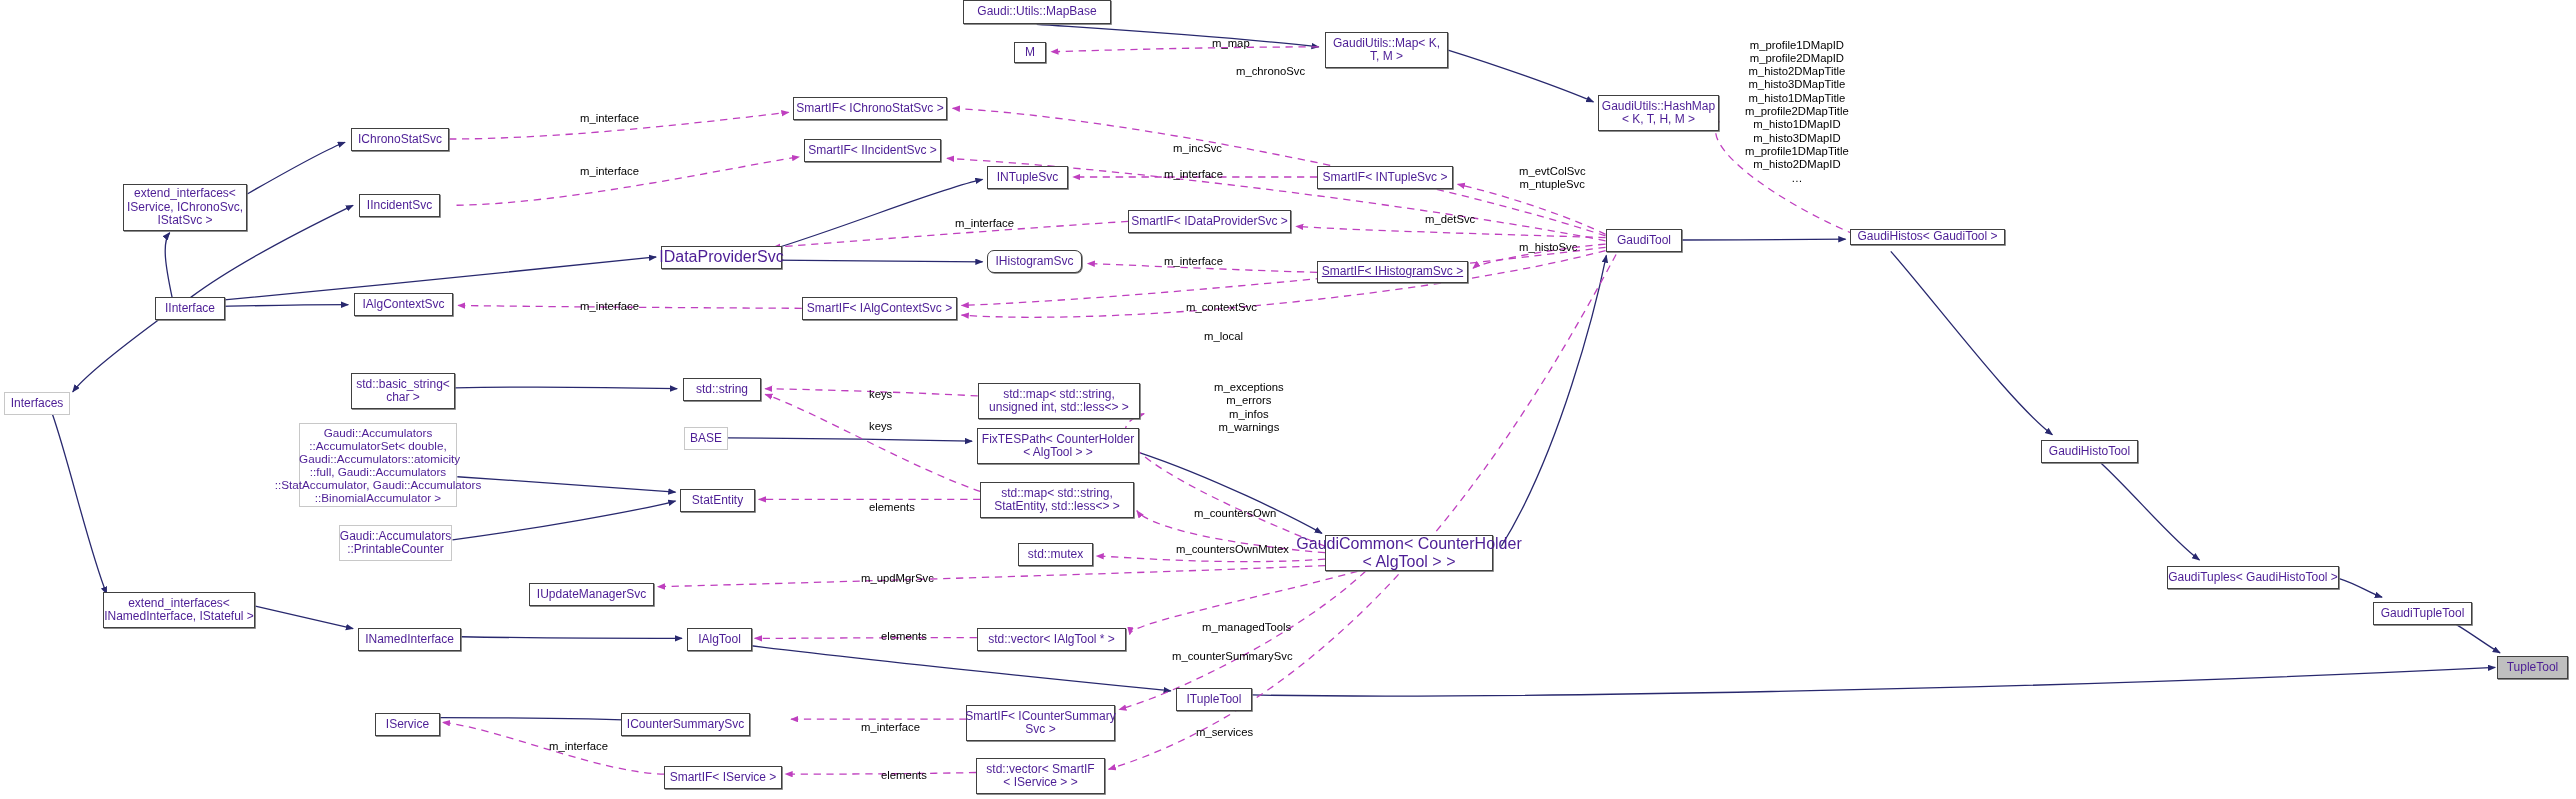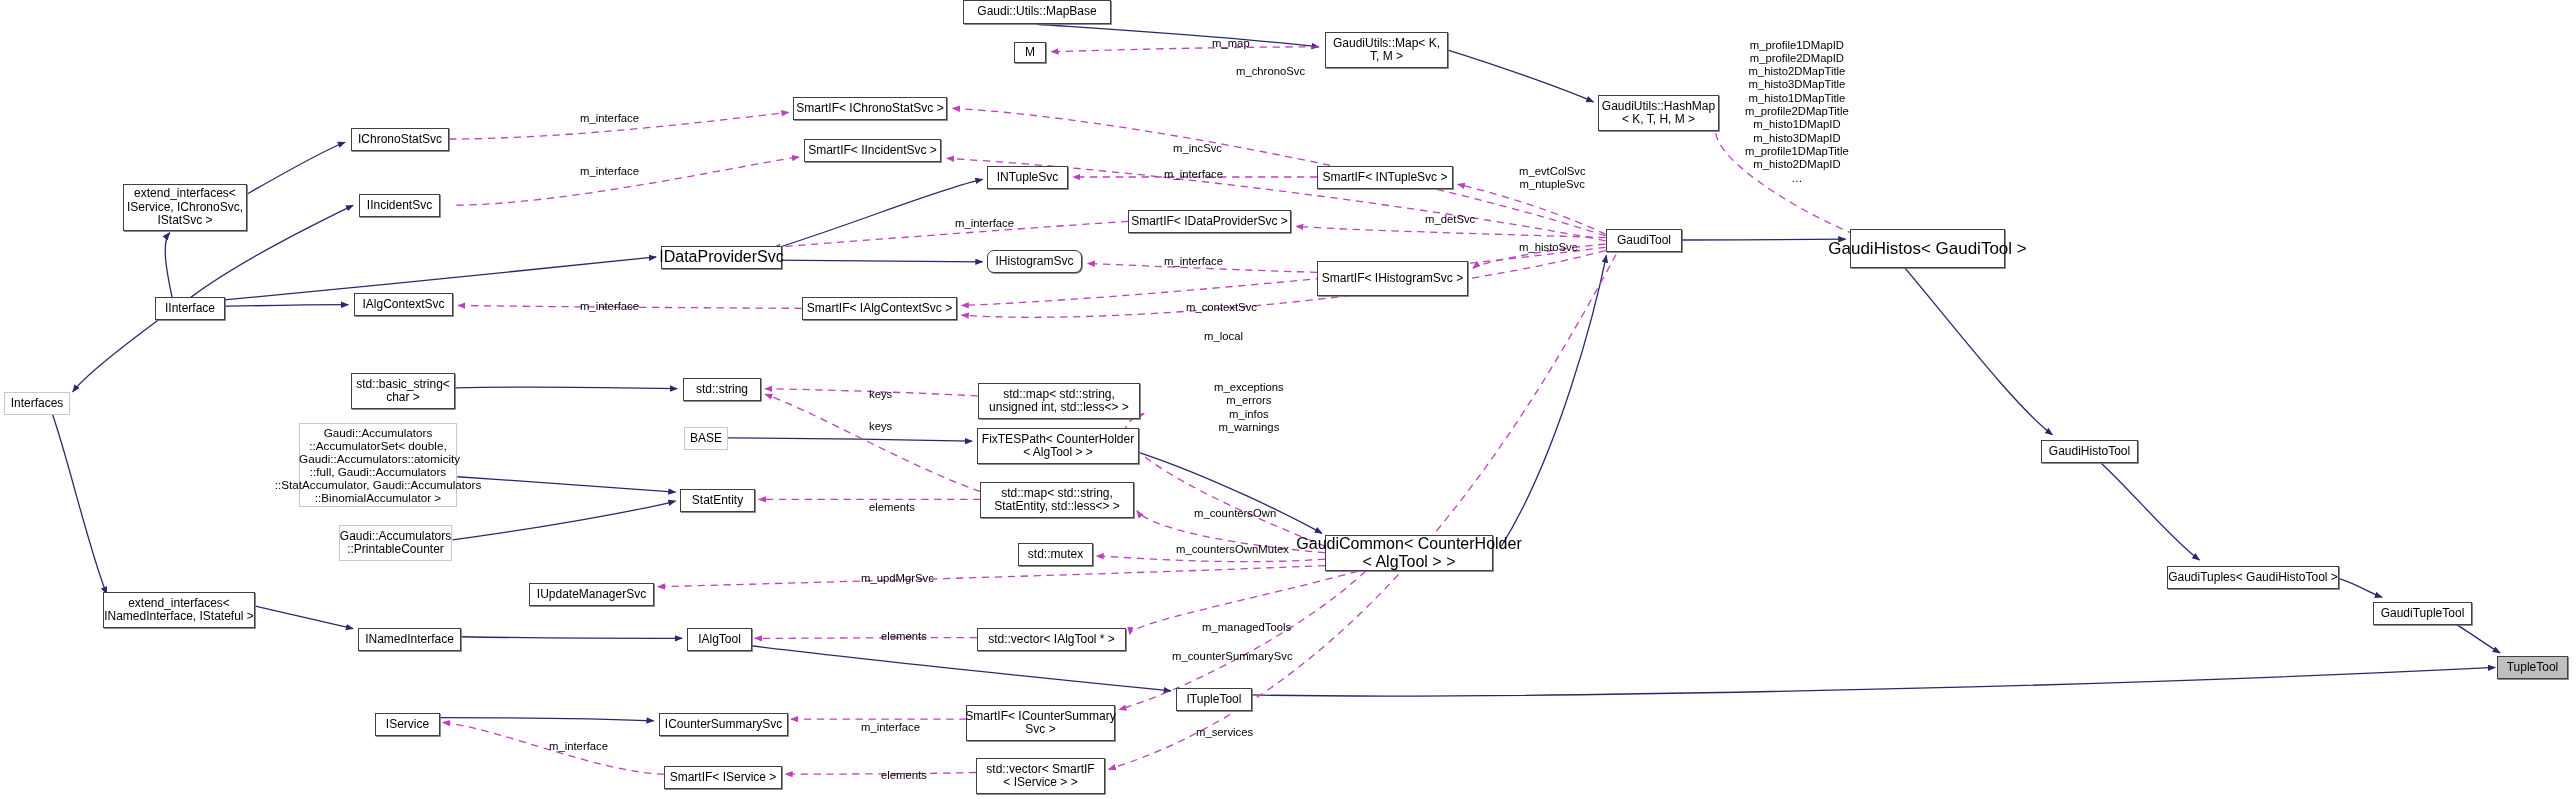--- a/index.html
+++ b/index.html
@@ -26,21 +26,21 @@
   .node {
     position: absolute;
     box-sizing: border-box;
     display: flex;
     align-items: center;
     justify-content: center;
     text-align: center;
     line-height: 1.12;
     white-space: pre;
     background: #ffffff;
-    color: #000000;
+    color: #4c1d95;
     z-index: 5;
   }
   .node.solid {
     border: 0.8px solid #404040;
     box-shadow: 0.8px 0.8px 0 0 #707070;
   }
   .node.faint {
     border: 0.8px solid #c8c8c8;
     box-shadow: none;
   }
@@ -146,23 +146,23 @@
     <div class="node solid" style="left: 804px; top: 139px; width: 137px; height: 22.6px; font-size: 12px;">SmartIF&lt; IIncidentSvc &gt;</div>
     <div class="node solid" style="left: 987px; top: 166px; width: 81px; height: 22.6px; font-size: 12px;">INTupleSvc</div>
     <div class="node solid" style="left: 1317px; top: 166px; width: 136px; height: 22.6px; font-size: 12px;">SmartIF&lt; INTupleSvc &gt;</div>
     <div class="node solid" style="left: 123px; top: 184px; width: 124px; height: 47px; font-size: 12px;">extend_interfaces&lt;
 IService, IChronoSvc,
 IStatSvc &gt;</div>
     <div class="node solid" style="left: 359px; top: 194px; width: 81px; height: 22.6px; font-size: 12px;">IIncidentSvc</div>
     <div class="node solid" style="left: 1128px; top: 210px; width: 163px; height: 22.6px; font-size: 12px;">SmartIF&lt; IDataProviderSvc &gt;</div>
     <div class="node solid" style="left: 661px; top: 246px; width: 121px; height: 22.6px; font-size: 16px;">IDataProviderSvc</div>
     <div class="node solid" style="left: 987px; top: 250px; width: 95px; height: 22.6px; font-size: 12px; border-radius: 7px;">IHistogramSvc</div>
-    <div class="node solid" style="left: 1317px; top: 261px; width: 151px; height: 35px; font-size: 12px;">SmartIF&lt; IHistogramSvc &gt;</div>
+    <div class="node solid" style="left: 1317px; top: 261px; width: 151px; height: 22px; font-size: 12px; text-decoration: underline;">SmartIF&lt; IHistogramSvc &gt;</div>
     <div class="node solid" style="left: 1606px; top: 229px; width: 76px; height: 22.6px; font-size: 12px;">GaudiTool</div>
-    <div class="node solid" style="left: 1850px; top: 229px; width: 155px; height: 39px; font-size: 17px;">GaudiHistos&lt; GaudiTool &gt;</div>
+    <div class="node solid" style="left: 1850px; top: 229px; width: 155px; height: 16px; font-size: 12px;">GaudiHistos&lt; GaudiTool &gt;</div>
     <div class="node solid" style="left: 155px; top: 297px; width: 70px; height: 22.6px; font-size: 12px;">IInterface</div>
     <div class="node solid" style="left: 354px; top: 293px; width: 99px; height: 22.6px; font-size: 12px;">IAlgContextSvc</div>
     <div class="node solid" style="left: 802px; top: 297px; width: 155px; height: 22.6px; font-size: 12px;">SmartIF&lt; IAlgContextSvc &gt;</div>
     <div class="node faint" style="left: 4px; top: 392px; width: 66px; height: 22.6px; font-size: 12px;">Interfaces</div>
     <div class="node solid" style="left: 351px; top: 373px; width: 104px; height: 36px; font-size: 12px;">std::basic_string&lt;
 char &gt;</div>
     <div class="node solid" style="left: 683px; top: 378px; width: 78px; height: 22.6px; font-size: 12px;">std::string</div>
     <div class="node solid" style="left: 978px; top: 383px; width: 162px; height: 36px; font-size: 12px;">std::map&lt; std::string,
 unsigned int, std::less&lt;&gt; &gt;</div>
     <div class="node faint" style="left: 299px; top: 423px; width: 158px; height: 84px; font-size: 11.7px;">Gaudi::Accumulators
@@ -183,21 +183,21 @@
     <div class="node solid" style="left: 1325px; top: 535px; width: 168px; height: 36px; font-size: 16px;">GaudiCommon&lt; CounterHolder
 &lt; AlgTool &gt; &gt;</div>
     <div class="node solid" style="left: 529px; top: 583px; width: 125px; height: 22.6px; font-size: 12px;">IUpdateManagerSvc</div>
     <div class="node solid" style="left: 103px; top: 592px; width: 152px; height: 36px; font-size: 12px;">extend_interfaces&lt;
 INamedInterface, IStateful &gt;</div>
     <div class="node solid" style="left: 358px; top: 628px; width: 103px; height: 22.6px; font-size: 12px;">INamedInterface</div>
     <div class="node solid" style="left: 687px; top: 628px; width: 65px; height: 22.6px; font-size: 12px;">IAlgTool</div>
     <div class="node solid" style="left: 977px; top: 628px; width: 149px; height: 22.6px; font-size: 12px;">std::vector&lt; IAlgTool * &gt;</div>
     <div class="node solid" style="left: 1176px; top: 688px; width: 76px; height: 22.6px; font-size: 12px;">ITupleTool</div>
     <div class="node solid" style="left: 375px; top: 713px; width: 65px; height: 22.6px; font-size: 12px;">IService</div>
-    <div class="node solid" style="left: 659px; top: 713px; width: 129px; height: 22.6px; font-size: 12px; text-align: center;">ICounterSummarySvc</div>
+    <div class="node solid" style="left: 621px; top: 713px; width: 129px; height: 22.6px; font-size: 12px; text-align: center;">ICounterSummarySvc</div>
     <div class="node solid" style="left: 966px; top: 705px; width: 149px; height: 36px; font-size: 12px;">SmartIF&lt; ICounterSummary
 Svc &gt;</div>
     <div class="node solid" style="left: 664px; top: 766px; width: 118px; height: 22.6px; font-size: 12px;">SmartIF&lt; IService &gt;</div>
     <div class="node solid" style="left: 976px; top: 758px; width: 129px; height: 36px; font-size: 12px;">std::vector&lt; SmartIF
 &lt; IService &gt; &gt;</div>
     <div class="node solid" style="left: 2041px; top: 440px; width: 97px; height: 22.6px; font-size: 12px;">GaudiHistoTool</div>
     <div class="node solid" style="left: 2167px; top: 566px; width: 172px; height: 22.6px; font-size: 12px;">GaudiTuples&lt; GaudiHistoTool &gt;</div>
     <div class="node solid" style="left: 2373px; top: 602px; width: 99px; height: 22.6px; font-size: 12px;">GaudiTupleTool</div>
     <div class="node highlight" style="left: 2497px; top: 656px; width: 71px; height: 22.6px; font-size: 12px;">TupleTool</div>
     <div class="edge-label" style="left: 1212px; top: 37px; font-size: 11.3px;">m_map</div>

